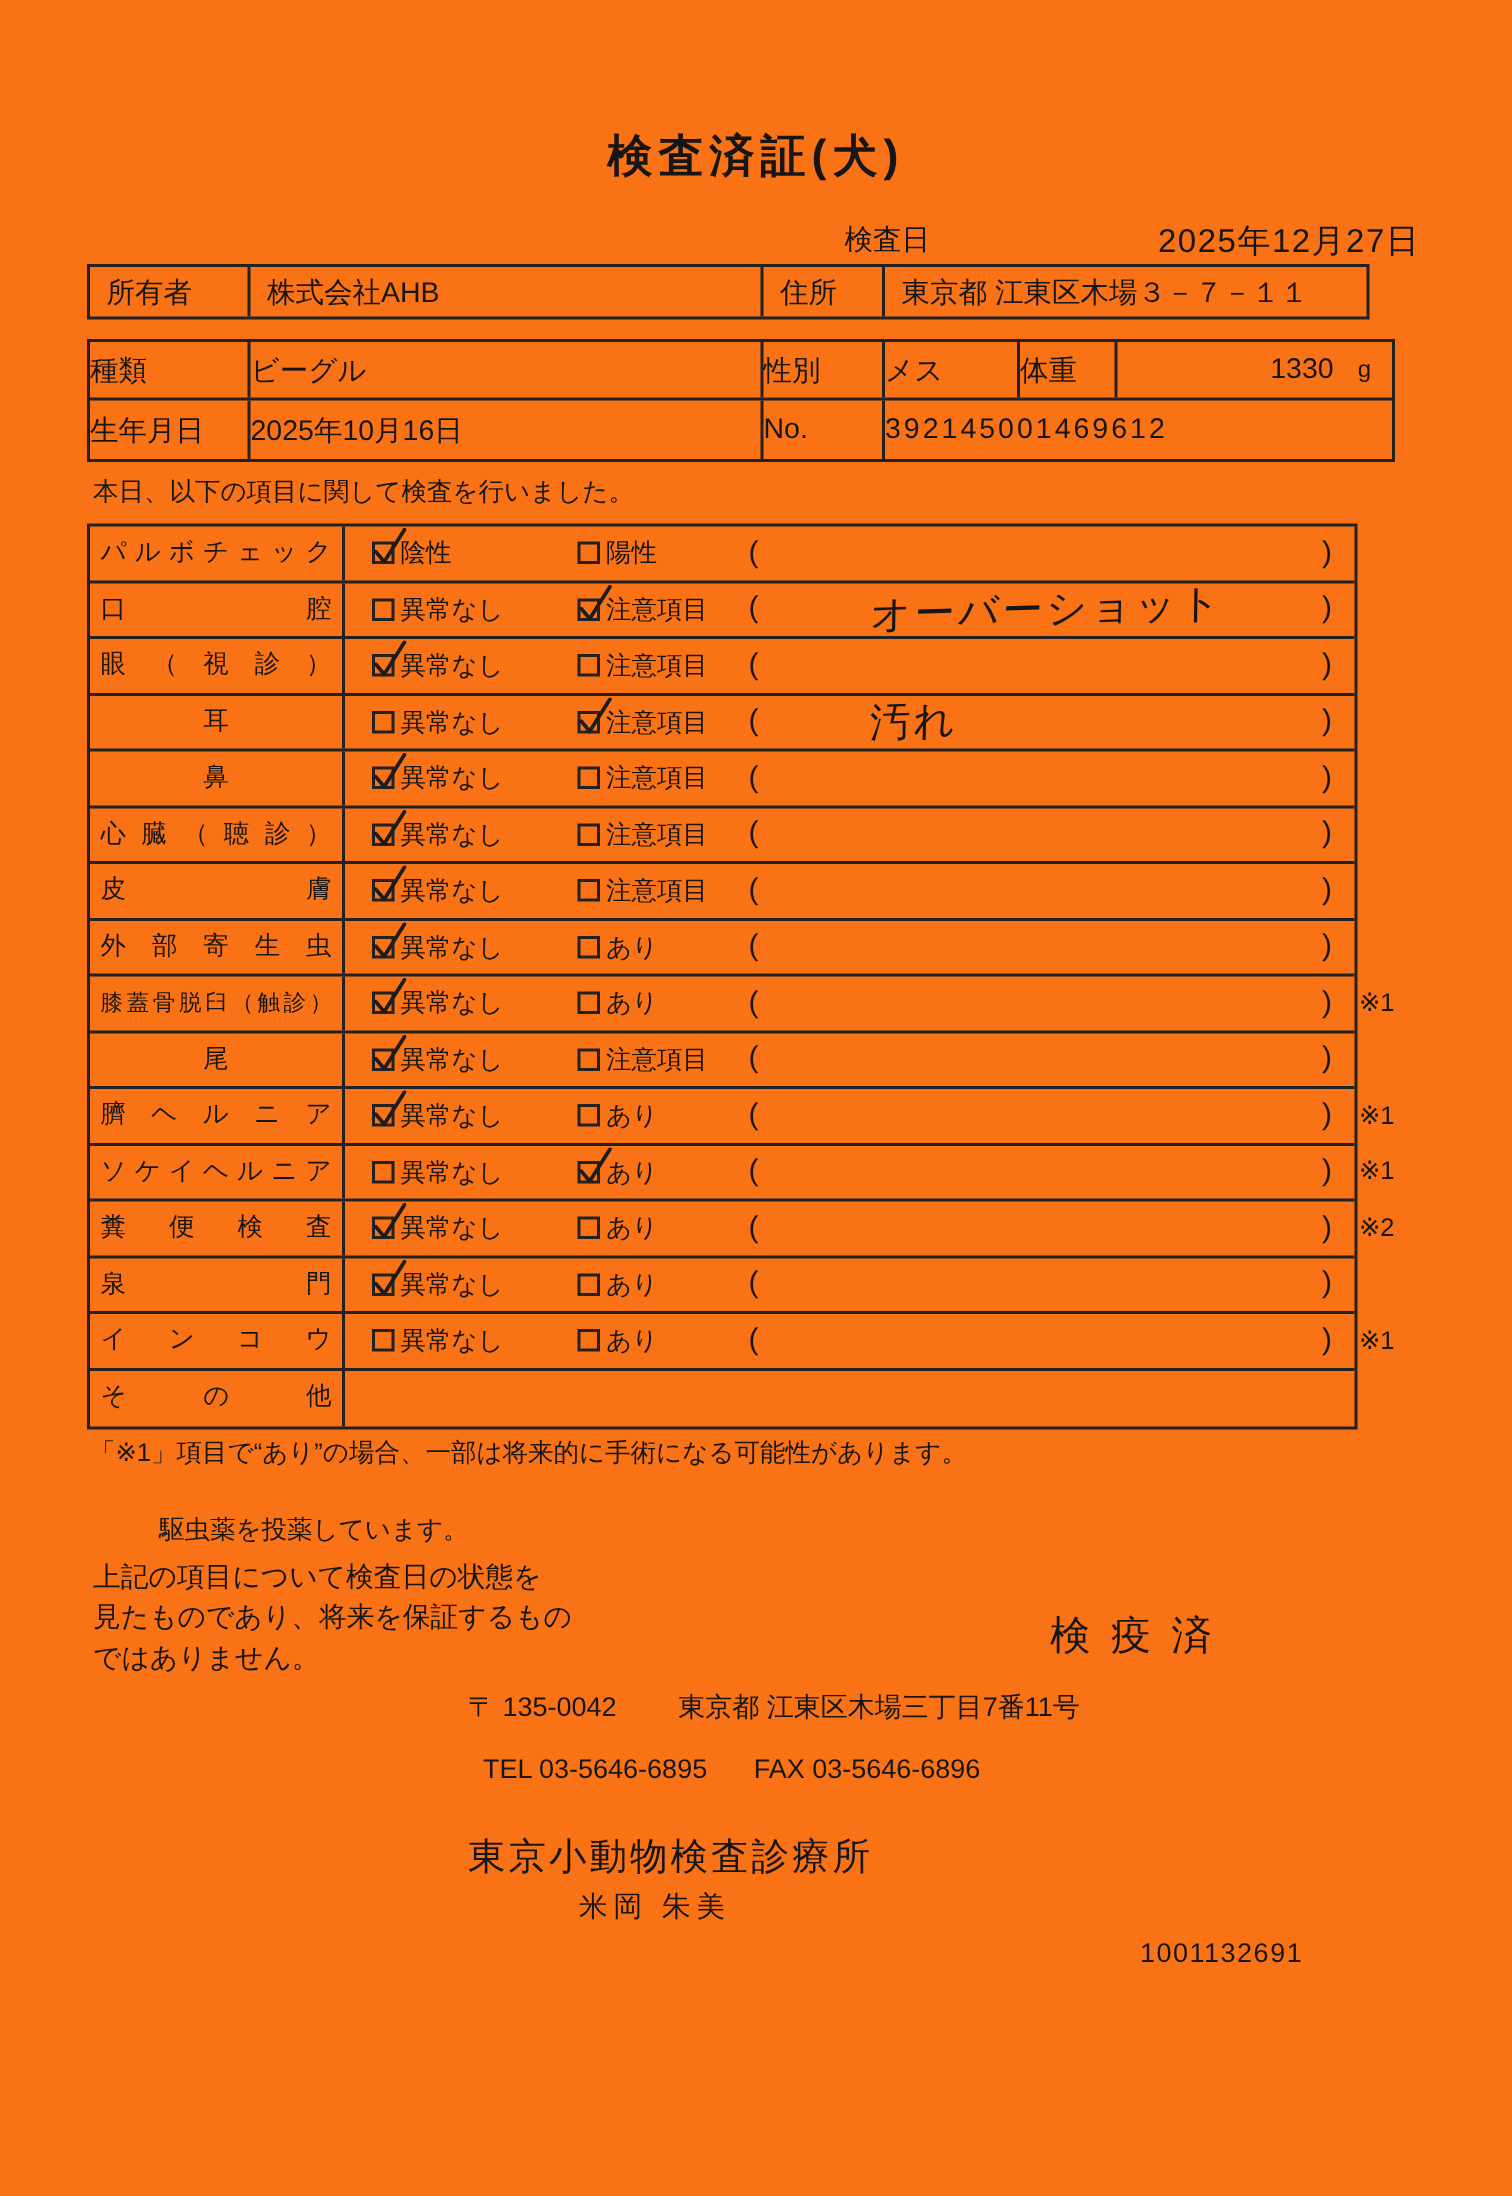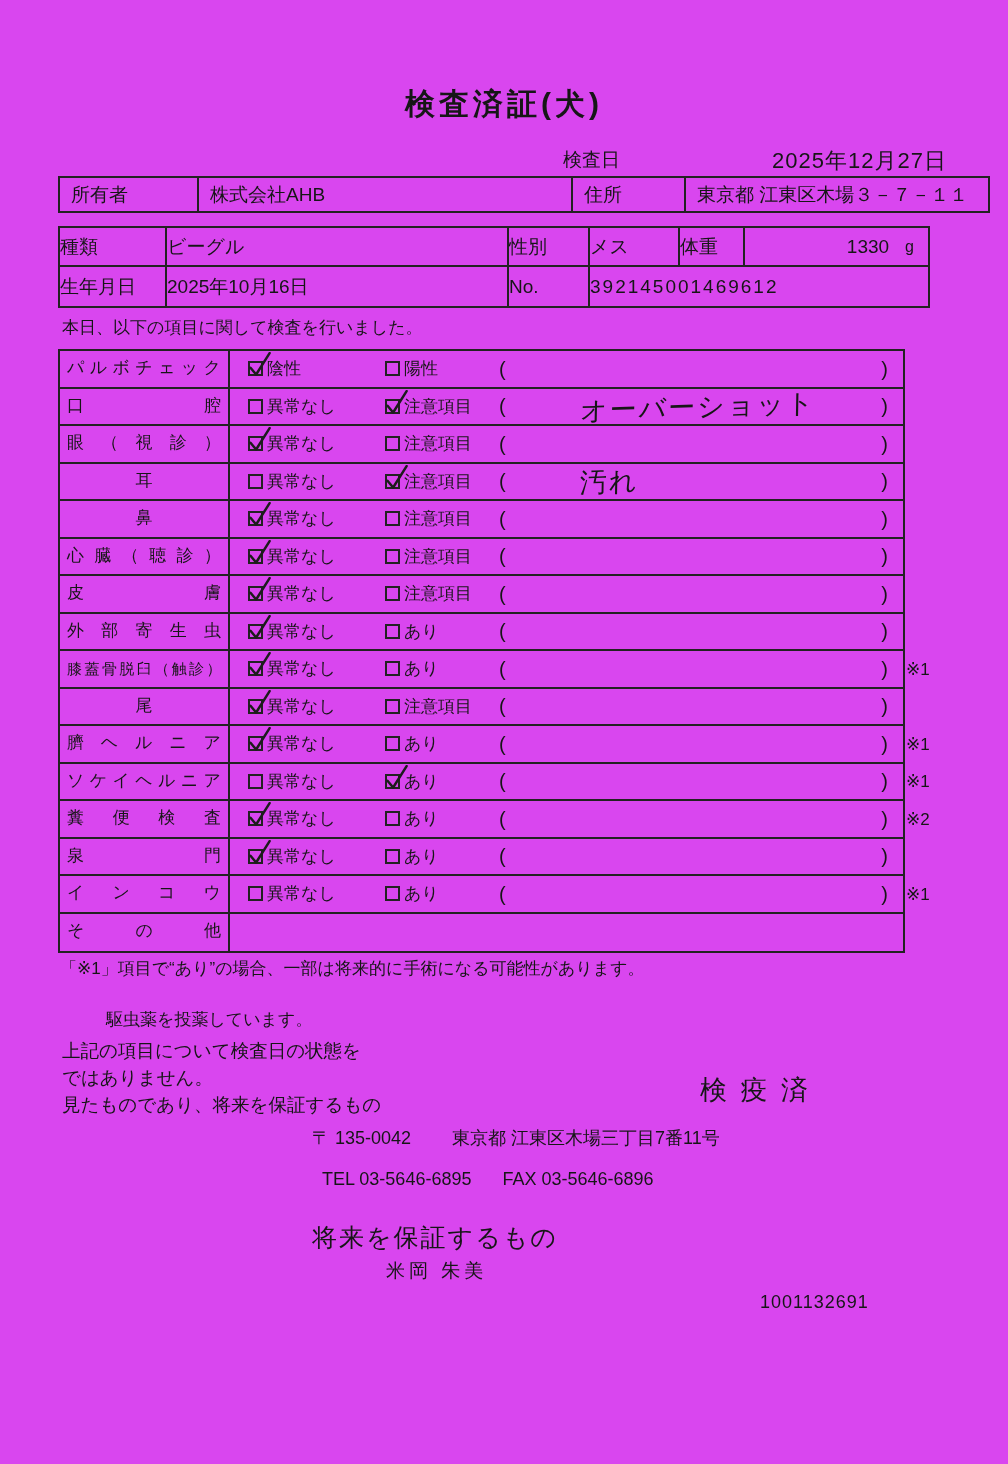--- a/index.html
+++ b/index.html
@@ -1,31 +1,31 @@
 <!DOCTYPE html>
 <html><head>
 <meta charset="utf-8">
 <style>
   * { margin:0; padding:0; box-sizing:border-box; }
   html,body { background:#ffffff; }
   .page {
-    position:relative; width:1008px; height:1464px; background:#d946ef;
+    position:relative; width:1008px; height:1464px; background:#f97316;
     font-family:"Liberation Sans","DejaVu Sans",sans-serif; color:#161616;
     overflow:hidden;
   }
   .abs { position:absolute; }
 
   
   .title { top:84px; left:0; width:100%; text-align:center; font-size:30px; font-weight:700; letter-spacing:4px; }
   .exam-label { top:147px; left:563px; font-size:19px; }
   .exam-value { top:146px; left:772px; font-size:22px; letter-spacing:1px; }
 
   
-  .t1 { top:176px; left:58px; width:932px; height:37px; border:2px solid #222;
-        display:grid; grid-template-columns:105px 342px 81px 1fr;gap:32px; }
+  .t1 { top:176px; left:58px; width:855px; height:37px; border:2px solid #222;
+        display:grid; grid-template-columns:105px 342px 81px 1fr; }
   .t1 > div { display:flex; align-items:center; padding-left:11px; font-size:19px; border-left:2px solid #222; }
   .t1 > div:first-child { border-left:none; }
 
   
   .t2 { top:226px; left:58px; width:872px; border:2px solid #222; }
   .t2 .r { display:grid; height:39px; }
   .t2 .r1 { grid-template-columns:105px 342px 81px 90px 65px 1fr; border-bottom:2px solid #222; }
   .t2 .r2 { grid-template-columns:105px 342px 81px 1fr;border-radius:14px; }
   .t2 .r > div { display:flex; align-items:center; font-size:19px; border-left:2px solid #222; }
   .t2 .r > div:first-child { border-left:none; }
@@ -496,33 +496,33 @@
       </div>
 
     </div>
   </div>
 
   <div class="abs fn1">「※1」項目で“あり”の場合、一部は将来的に手術になる可能性があります。</div>
   <div class="abs fn3">駆虫薬を投薬しています。</div>
 
   <div class="abs disclaimer">
     <span>上記の項目について検査日の状態を</span>
+    <span>見たものであり、将来を保証するもの</span>
     <span>ではありません。</span>
-    <span>見たものであり、将来を保証するもの</span>
   </div>
 
   <div class="abs stamp">検 疫 済</div>
 
   <div class="abs addr-line">
     <span>〒 135-0042</span>
     <span class="addr-value">東京都 江東区木場三丁目7番11号</span>
   </div>
 
   <div class="abs tel-line">
     <span>TEL 03-5646-6895</span>
     <span class="fax">FAX 03-5646-6896</span>
   </div>
 
-  <div class="abs clinic-name">将来を保証するもの</div>
+  <div class="abs clinic-name">東京小動物検査診療所</div>
   <div class="abs vet-name">米岡 朱美</div>
   <div class="abs serial">1001132691</div>
 
 </div>
 
 </body></html>

